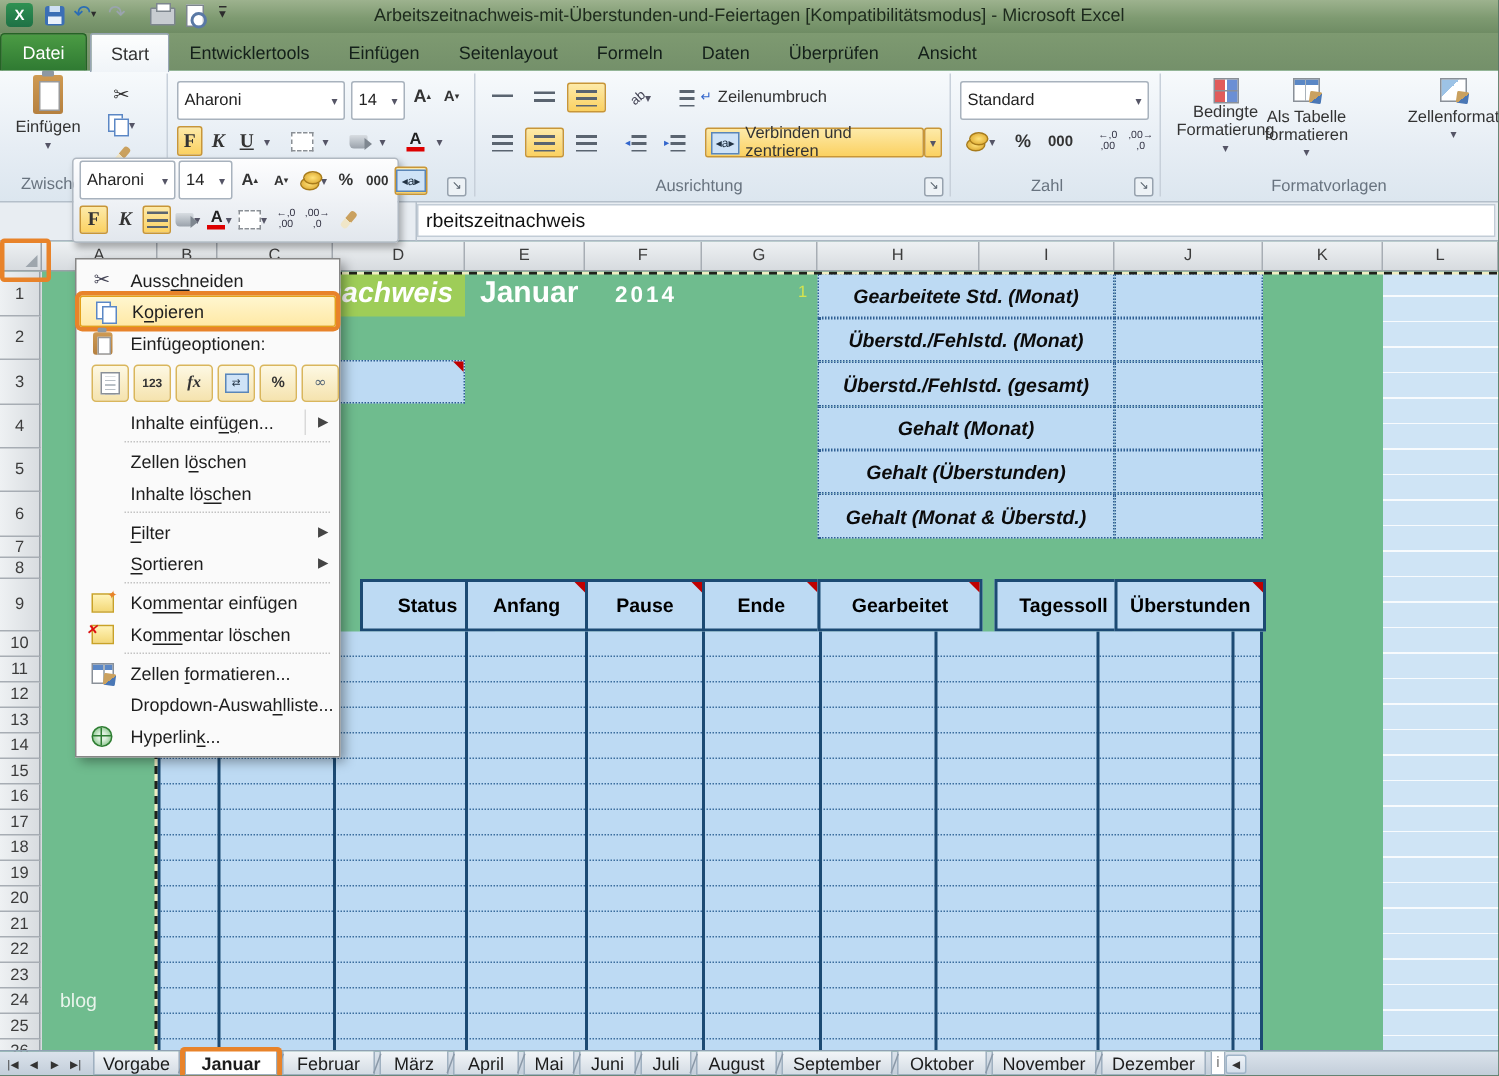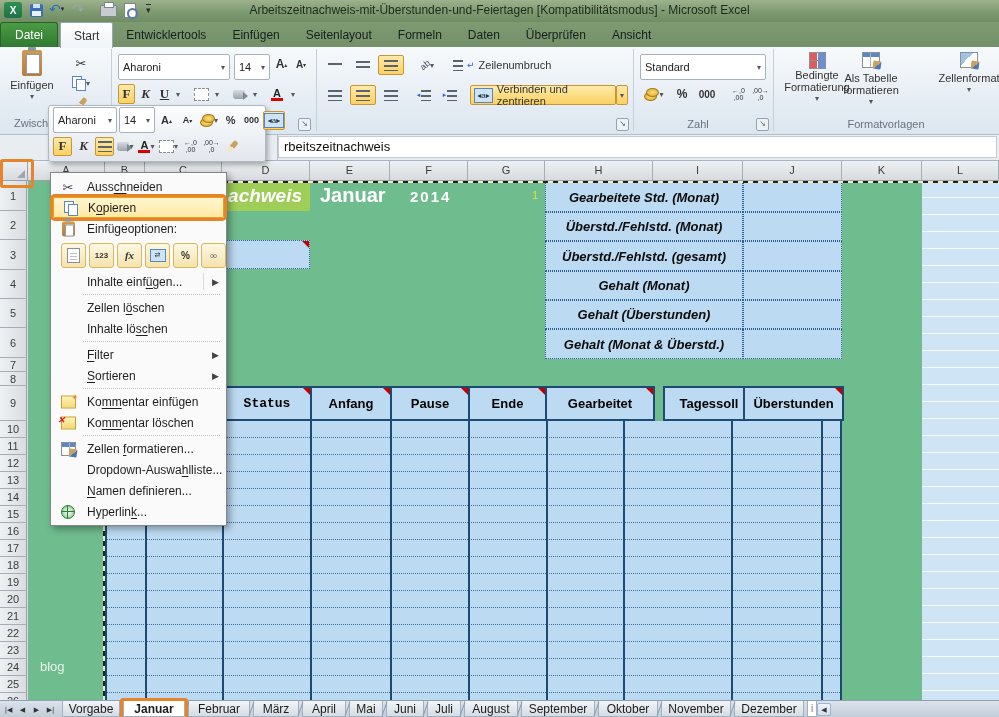--- a/index.html
+++ b/index.html
@@ -273,20 +273,21 @@
       </div>
     <div class="rbtn abs" style="left:438px;top:38px;width:24px;height:20px;gap:1px;">
       <span class="glyph" style="font-size:7px;color:#36c;">▸</span>
         <span class="bars sm"></span>
       </div>
     <div class="rbtn on abs" style="left:470px;top:38px;width:146px;height:20px;justify-content:flex-start;font-size:11px;gap:4px;padding:0 3px;">
       <span class="mergeic">◂a▸</span>
       <span>Verbinden und zentrieren</span>
     </div>
     <div class="rbtn on abs glyph dvr" style="left:616px;top:38px;width:12px;height:20px;">▾</div>
+    <div class="grp-label abs" style="left:316px;top:71px;width:300px;">Ausrichtung</div>
     <div class="launcher abs glyph" style="left:616px;top:71px;">↘</div>
 
     <div class="combo abs" style="left:640px;top:7px;width:126px;height:20px;">
       <span>Standard</span>
         <span class="arw glyph">▾</span>
     </div>
     <div class="rbtn abs" style="left:640px;top:37px;width:28px;height:20px;gap:1px;">
       <span class="coins">
           <i style="left:0;top:4px;"></i>
           <i style="left:2px;top:0;"></i>
@@ -409,21 +410,21 @@
         <div class="bluecell abs" style="left: 715px; top: 60px; width: 99px; height: 30px;"></div>
         <div class="bluecell sumlabel abs" style="left: 517px; top: 90px; width: 198px; height: 29px;">Gehalt (Monat)</div>
         <div class="bluecell abs" style="left: 715px; top: 90px; width: 99px; height: 29px;"></div>
         <div class="bluecell sumlabel abs" style="left: 517px; top: 119px; width: 198px; height: 29px;">Gehalt (Überstunden)</div>
         <div class="bluecell abs" style="left: 715px; top: 119px; width: 99px; height: 29px;"></div>
         <div class="bluecell sumlabel abs" style="left: 517px; top: 148px; width: 198px; height: 30px;">Gehalt (Monat &amp; Überstd.)</div>
         <div class="bluecell abs" style="left: 715px; top: 148px; width: 99px; height: 30px;"></div>
       </div>
 
     <div id="table-headers">
-        <div class="thead" style="left: 194px; top: 205px; width: 90px; height: 35px; font-family: Liberation Mono, monospace;">Status<i class="redtri"></i></div>
+        <div class="thead" style="left: 212px; top: 205px; width: 90px; height: 35px;">Status<i class="redtri"></i></div>
         <div class="thead" style="left: 282px; top: 205px; width: 82px; height: 35px;">Anfang<i class="redtri"></i></div>
         <div class="thead" style="left: 362px; top: 205px; width: 80px; height: 35px;">Pause<i class="redtri"></i></div>
         <div class="thead" style="left: 440px; top: 205px; width: 79px; height: 35px;">Ende<i class="redtri"></i></div>
         <div class="thead" style="left: 517px; top: 205px; width: 110px; height: 35px;">Gearbeitet<i class="redtri"></i></div>
         <div class="thead" style="left: 635px; top: 205px; width: 92px; height: 35px;">Tagessoll<i class="redtri"></i></div>
         <div class="thead" style="left: 715px; top: 205px; width: 101px; height: 35px;">Überstunden<i class="redtri"></i></div>
       </div>
     <div id="table-body" class="abs" style="left:77px;top:240px;width:737px;height:279px;background:#bddaf3;">
         <div class="brow" style="left: 0px; top: 0px; width: 737px; height: 17px;"></div>
         <div class="brow" style="left: 0px; top: 17px; width: 737px; height: 17px;"></div>
@@ -554,23 +555,20 @@
           <span class="grid-ic" style="width:13px;height:12px;">
             <i></i>
           </span>
         </span>
         <span><span>Zellen </span><u>f</u><span>ormatieren...</span></span>
       </div>
       <div class="mi">
         <span><span>Dropdown-Auswa</span><u>h</u><span>lliste...</span></span>
       </div>
       <div class="mi">
-        <span><span></span><u>N</u><span>amen definieren...</span></span>
-      </div>
-      <div class="mi">
         <span class="ic">
           <span class="globe-ic">
             <i></i>
             <b></b>
           </span>
         </span>
         <span><span>Hyperlin</span><u>k</u><span>...</span></span>
       </div>
     </div>
 

